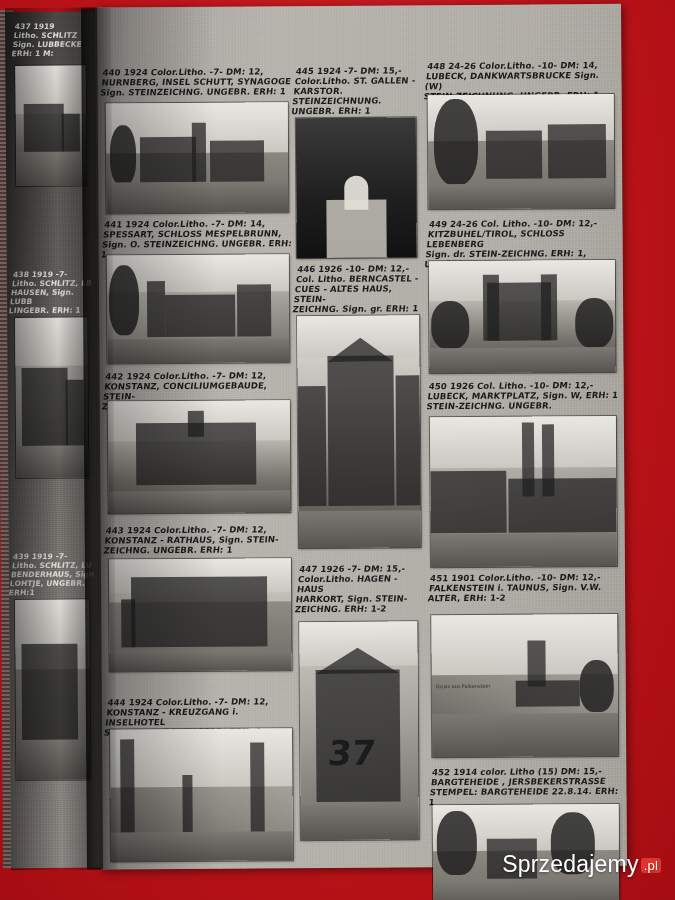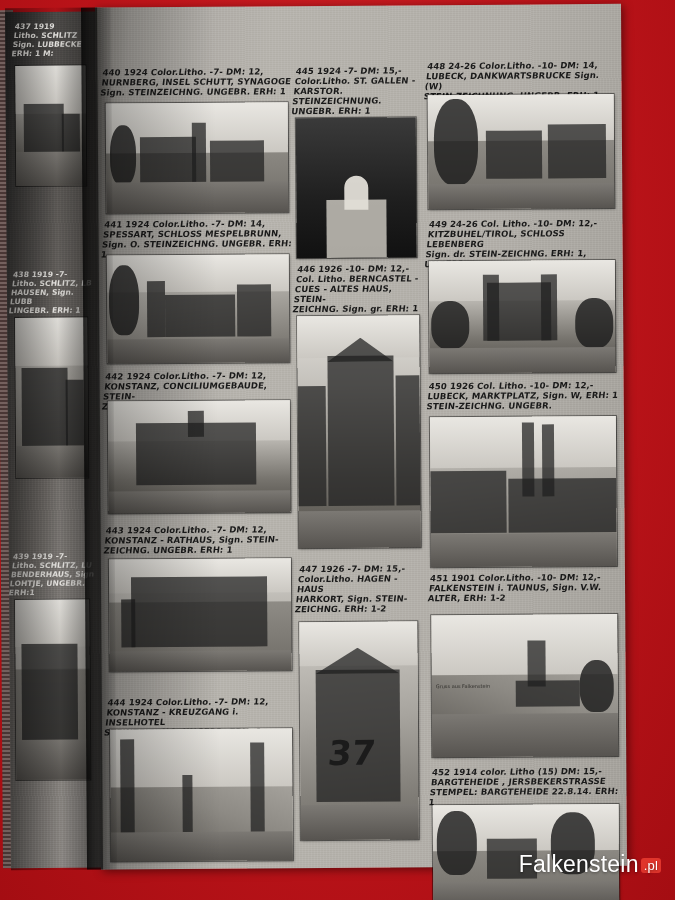--- a/index.html
+++ b/index.html
@@ -379,13 +379,13 @@
       </div>
     </div>
 
     <div id="page-number" class="hand" style="font-size:34px;left:228px;top:742px;">37</div>
   </div>
 
   <div id="right-shade"></div>
   <div id="gutter"></div>
 </div>
 
-<div id="watermark"><span>Falkenstein</span><span class="dot">.pl</span></div>
+<div id="watermark"><span>Sprzedajemy</span><span class="dot">.pl</span></div>
 
 </body></html>

